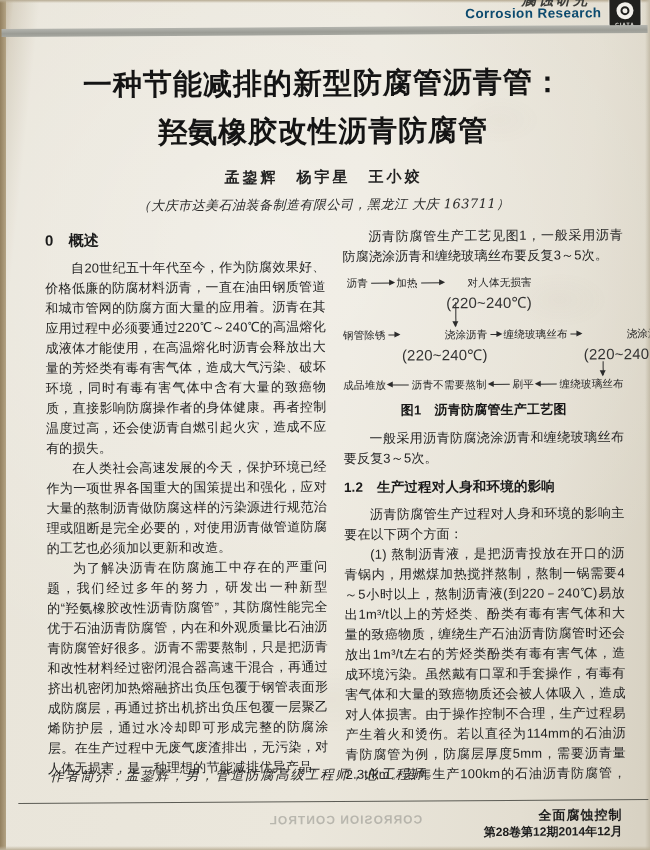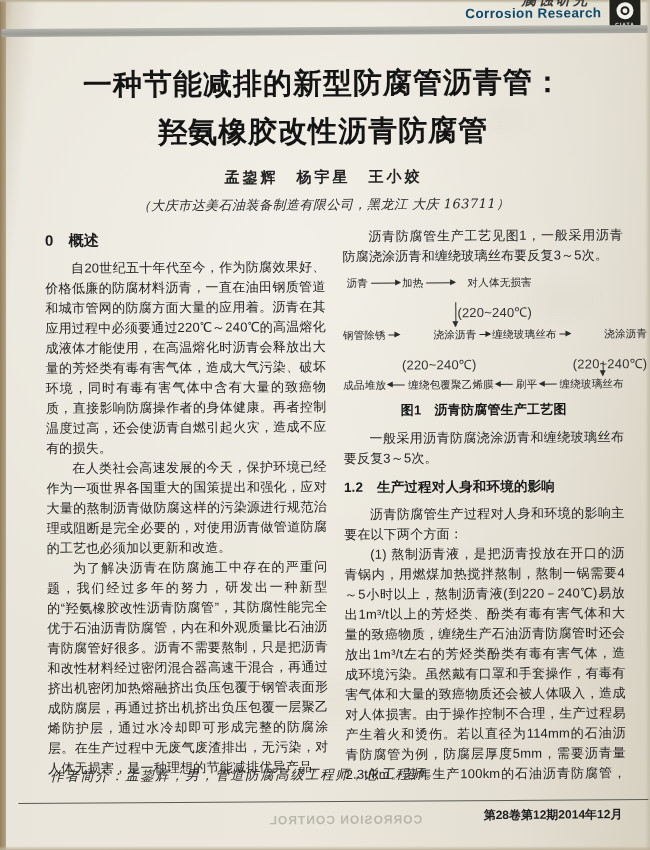--- a/index.html
+++ b/index.html
@@ -53,21 +53,21 @@
   h2.sec{font-size:15px;font-weight:bold;margin:2px 0 8px;color:#1a1a1a;}
   h3.sec{font-size:13.5px;font-weight:bold;margin:9px 0 7px;color:#1a1a1a;}
 
   
   .fig{position:relative;height:122px;margin:8px 0 2px;font-size:10.5px;color:#262626;line-height:13px;}
   .frow{position:absolute;display:flex;align-items:flex-start;}
   .frow1{top:2px;left:4px;width:66%;}
   .frow2{top:54px;left:0;right:0;}
   .frow3{top:104px;left:0;right:0;}
   .fnode{display:flex;flex-direction:column;align-items:flex-end;white-space:nowrap;}
-  .fnode .temp{font-size:13px;color:#333;margin-top:17px;}
+  .fnode .temp{font-size:15px;color:#333;margin-top:7px;}
   .har{flex:1 1 10px;min-width:10px;height:0;border-top:1.4px solid #2c2c2c;margin:6px 3px 0;position:relative;}
   .har::after{content:"";position:absolute;right:-2px;top:-4px;border-left:6px solid #2c2c2c;border-top:3.2px solid transparent;border-bottom:3.2px solid transparent;}
   .har.left::after{left:-2px;right:auto;border-left:none;border-right:6px solid #2c2c2c;}
   .var{position:absolute;width:0;border-left:1.4px solid #2c2c2c;}
   .var::after{content:"";position:absolute;bottom:-1px;left:-3.8px;border-top:6px solid #2c2c2c;border-left:3.2px solid transparent;border-right:3.2px solid transparent;}
   .v1{left:112px;top:28px;height:24px;}
   .v2{right:20px;top:88px;height:14px;}
   .figcap{text-align:center;font-weight:bold;font-size:13px;margin:4px 0 8px;color:#171717;}
 
   
@@ -154,21 +154,21 @@
             <span class="temp">(220~240℃)</span>
           </div>
         </div>
         <span class="var v2"></span>
         <div class="frow frow3">
           <div class="fnode">
               <span>成品堆放</span>
             </div>
           <span class="har left"></span>
           <div class="fnode">
-              <span>缠绕包覆聚乙烯膜</span>
+              <span>沥青不需要熬制</span>
             </div>
           <span class="har left"></span>
           <div class="fnode">
               <span>刷平</span>
             </div>
           <span class="har left"></span>
           <div class="fnode">
               <span>缠绕玻璃丝布</span>
             </div>
         </div>
@@ -179,18 +179,19 @@
       <h3 class="sec">1.2　生产过程对人身和环境的影响</h3>
       <p>沥青防腐管生产过程对人身和环境的影响主要在以下两个方面：</p>
       <p>(1) 熬制沥青液，是把沥青投放在开口的沥青锅内，用燃煤加热搅拌熬制，熬制一锅需要4～5小时以上，熬制沥青液(到220－240℃)易放出1m³/t以上的芳烃类、酚类有毒有害气体和大量的致癌物质，缠绕生产石油沥青防腐管时还会放出1m³/t左右的芳烃类酚类有毒有害气体，造成环境污染。虽然戴有口罩和手套操作，有毒有害气体和大量的致癌物质还会被人体吸入，造成对人体损害。由于操作控制不合理，生产过程易产生着火和烫伤。若以直径为114mm的石油沥青防腐管为例，防腐层厚度5mm，需要沥青量2.3t/km。若年生产100km的石油沥青防腐管，就需要石油沥青2300t，从熬制沥青到防腐管生产过程完成，可排入大气中的有毒有害气体4600m³，这是多么大的环境污染源。</p>
     </div>
   </div>
 
   <div class="footnote">作者简介：孟鋆辉，男，管道防腐高级工程师，总工程师。</div>
   <div class="rule"></div>
   <div class="ghost">CORROSION CONTROL</div>
   <div class="footer-right">
+    <div class="jname">全面腐蚀控制</div>
     <div class="issue">第28卷第12期2014年12月</div>
   </div>
 
 </div>
 
 <div class="grain"></div>
 
 </body></html>

